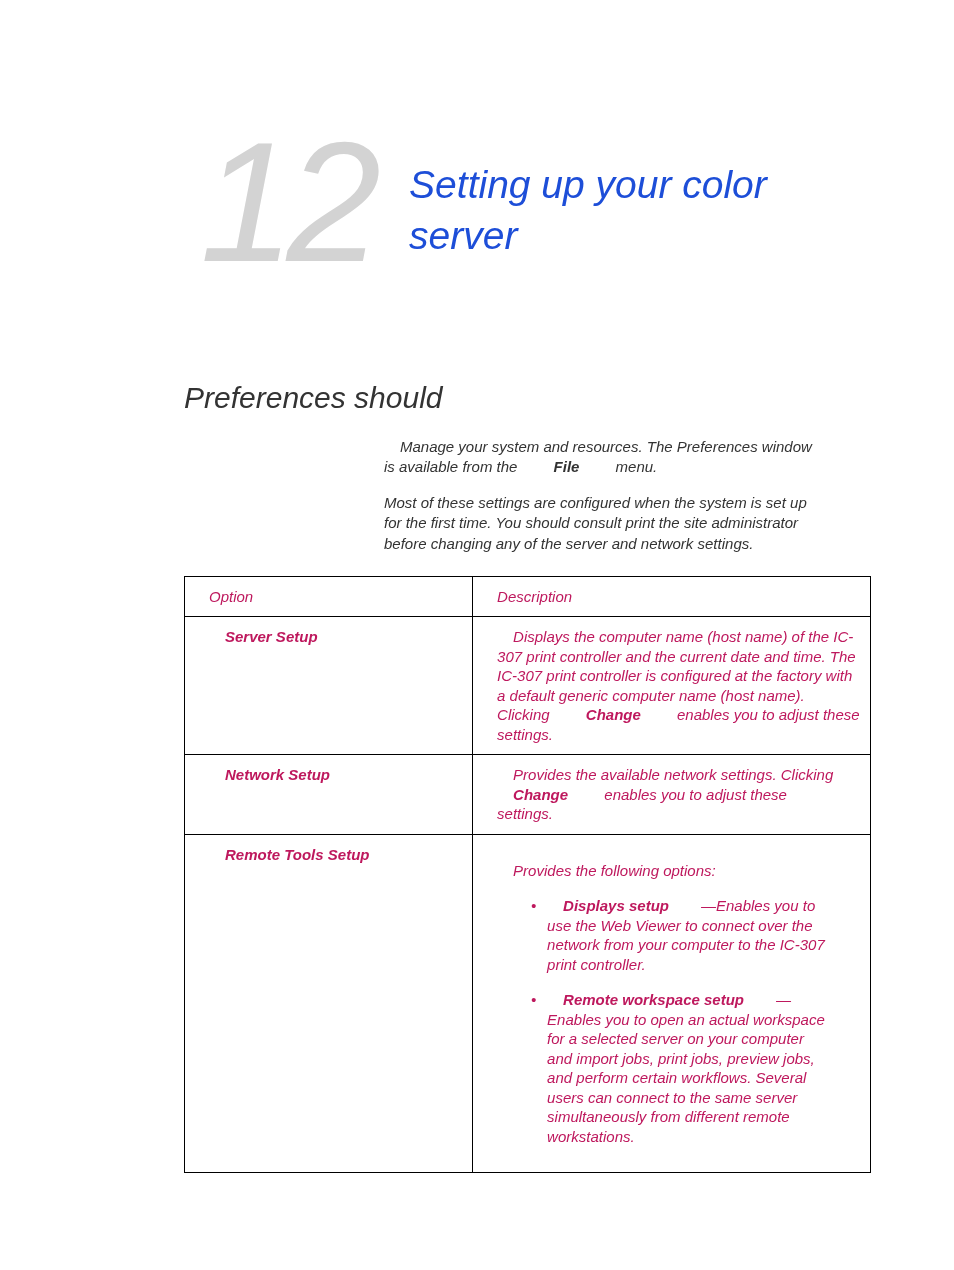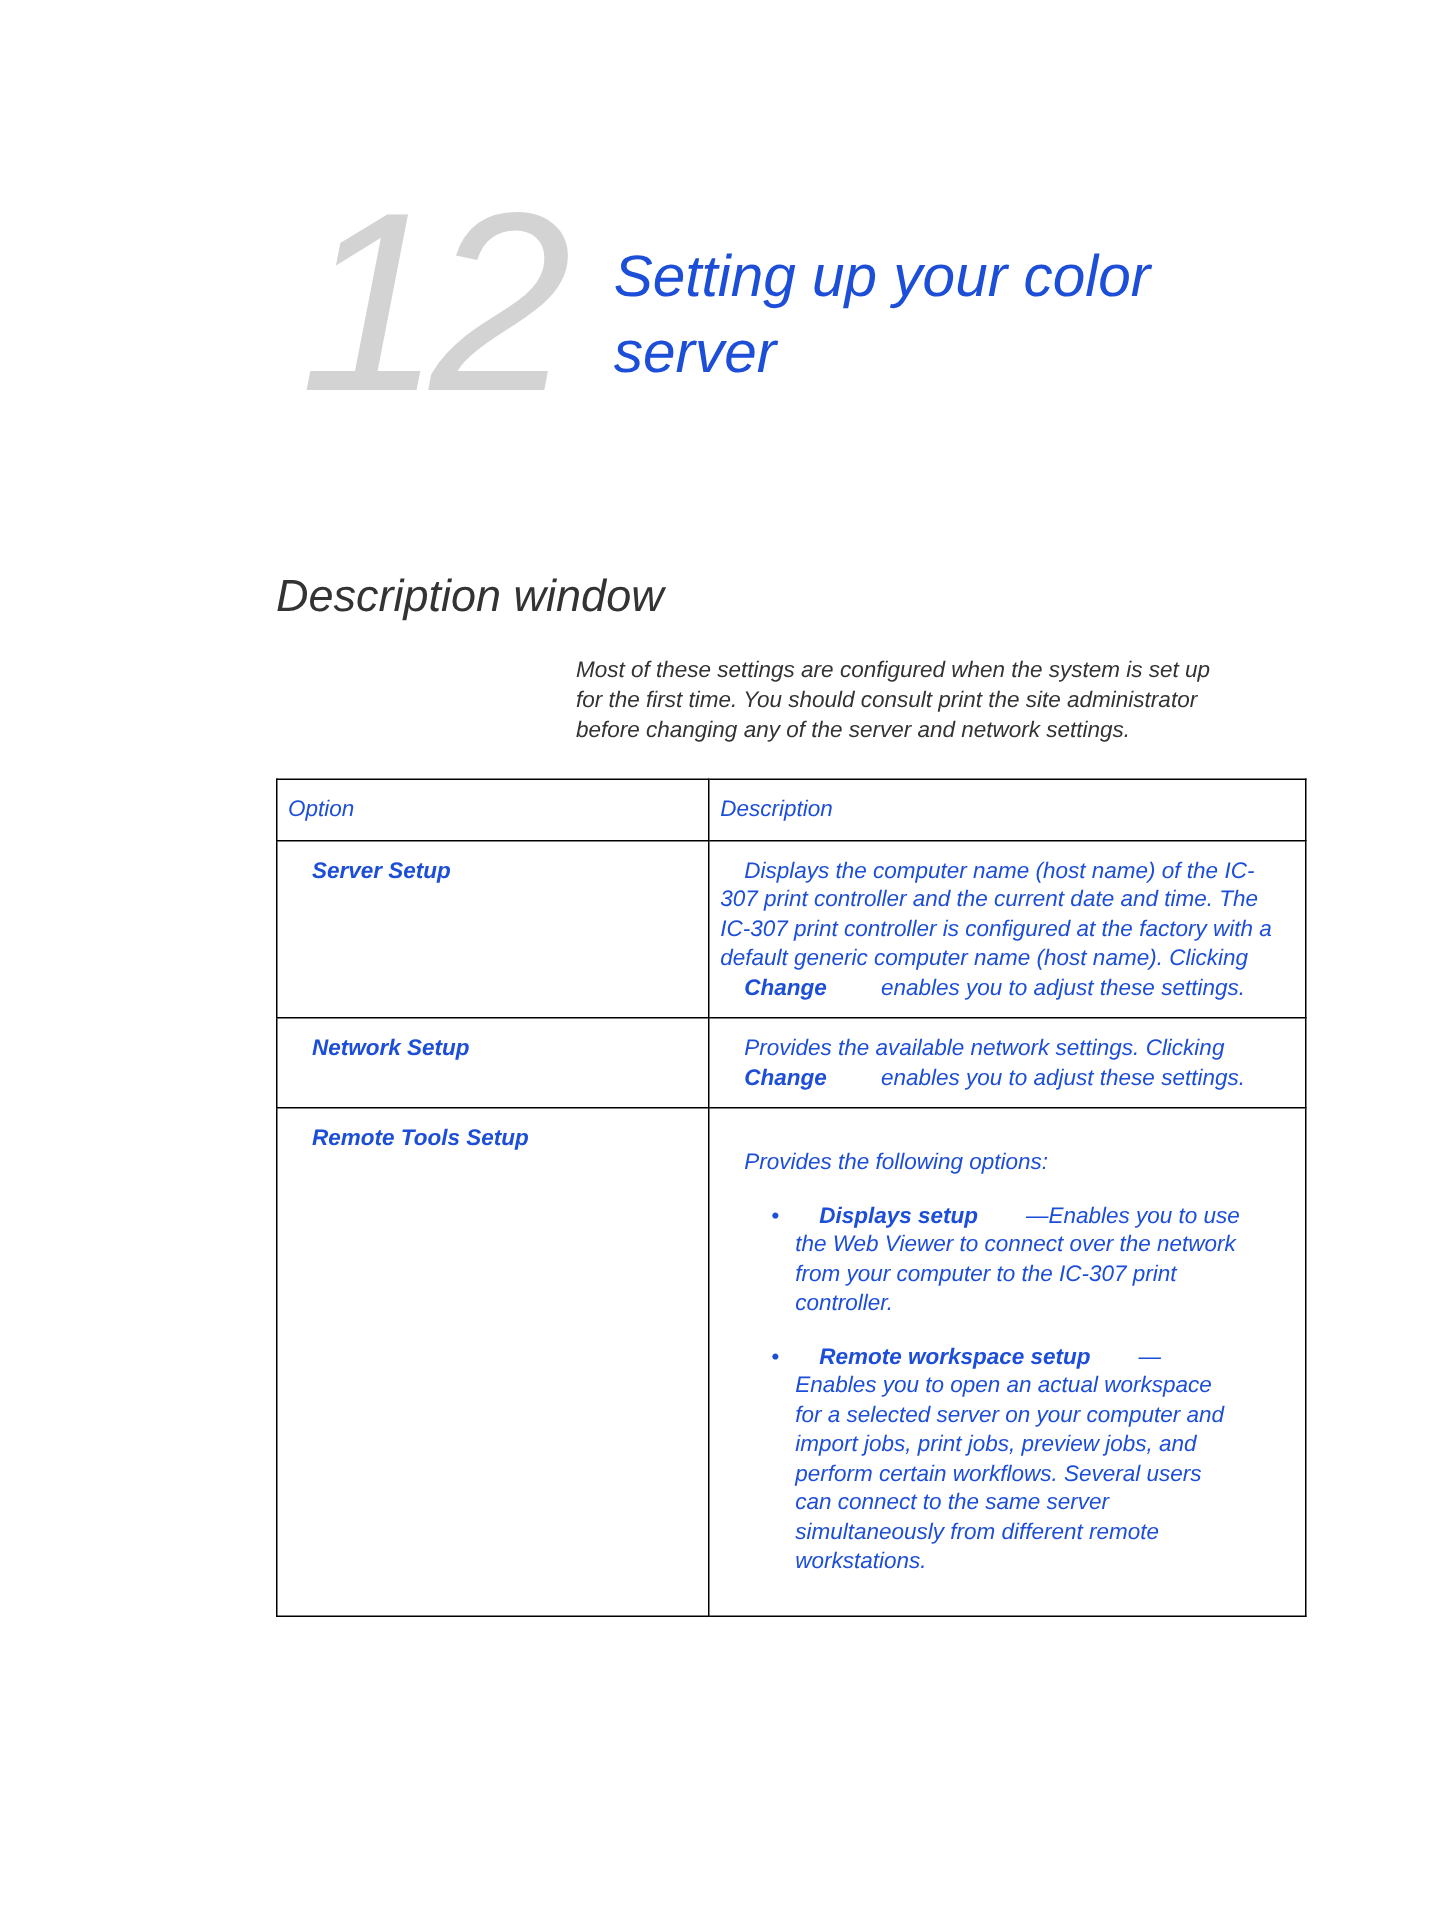--- a/index.html
+++ b/index.html
@@ -57,25 +57,25 @@
     .bold {
       font-weight: bold;
     }
     table {
       width: 100%;
       border-collapse: collapse;
       border: 1.5px solid #000;
     }
     th, td {
       border: 1px solid #000;
-      padding: 10px 10px 10px 7px;
+      padding: 10px 10px 10px 24px;
       text-align: left;
       vertical-align: top;
       font-size: 15px;
-      color: #1d4ed8;
+      color: #be185d;
       line-height: 1.3;
     }
     th {
       font-weight: 400;
     }
     .col-option {
       width: 42%;
     }
     .col-desc {
       width: 58%;
@@ -105,23 +105,26 @@
 </head>
 <body>
 
 <div class="page">
 
   <div class="chapter-header">
     <div class="chapter-number">12</div>
     <div class="chapter-title">Setting up your color server</div>
   </div>
 
-  <div class="section-title">Description window</div>
+  <div class="section-title">Preferences should</div>
 
   <div class="intro-block">
+    <p class="intro-para">
+      <span>Manage your system and resources. The Preferences window is available from the </span><span class="bold">File</span><span> menu.</span>
+    </p>
     <p class="intro-para">Most of these settings are configured when the system is set up for the first time. You should consult print the site administrator before changing any of the server and network settings.</p>
   </div>
 
   <table>
     <thead>
       <tr>
         <th class="col-option">Option</th>
         <th class="col-desc">Description</th>
       </tr>
     </thead>

